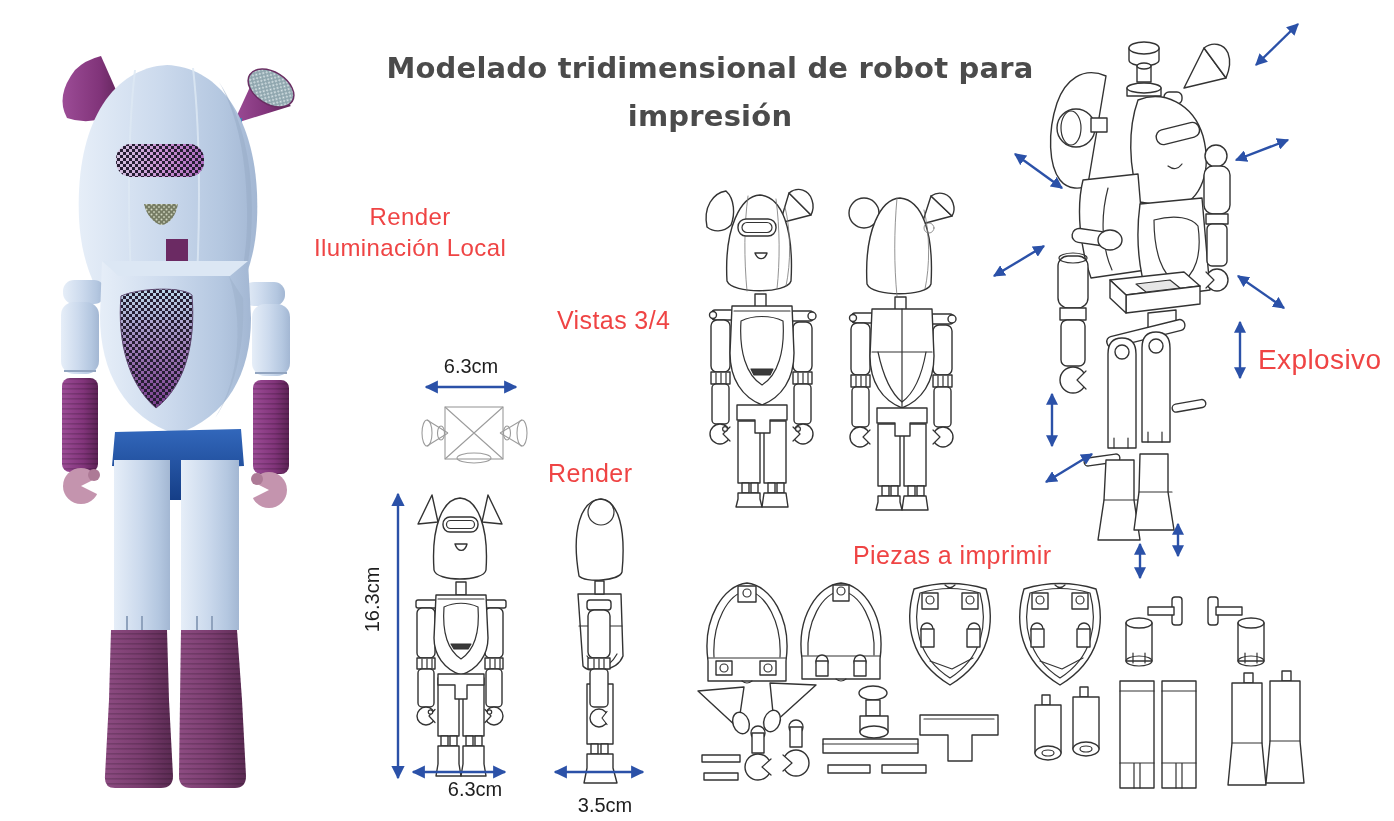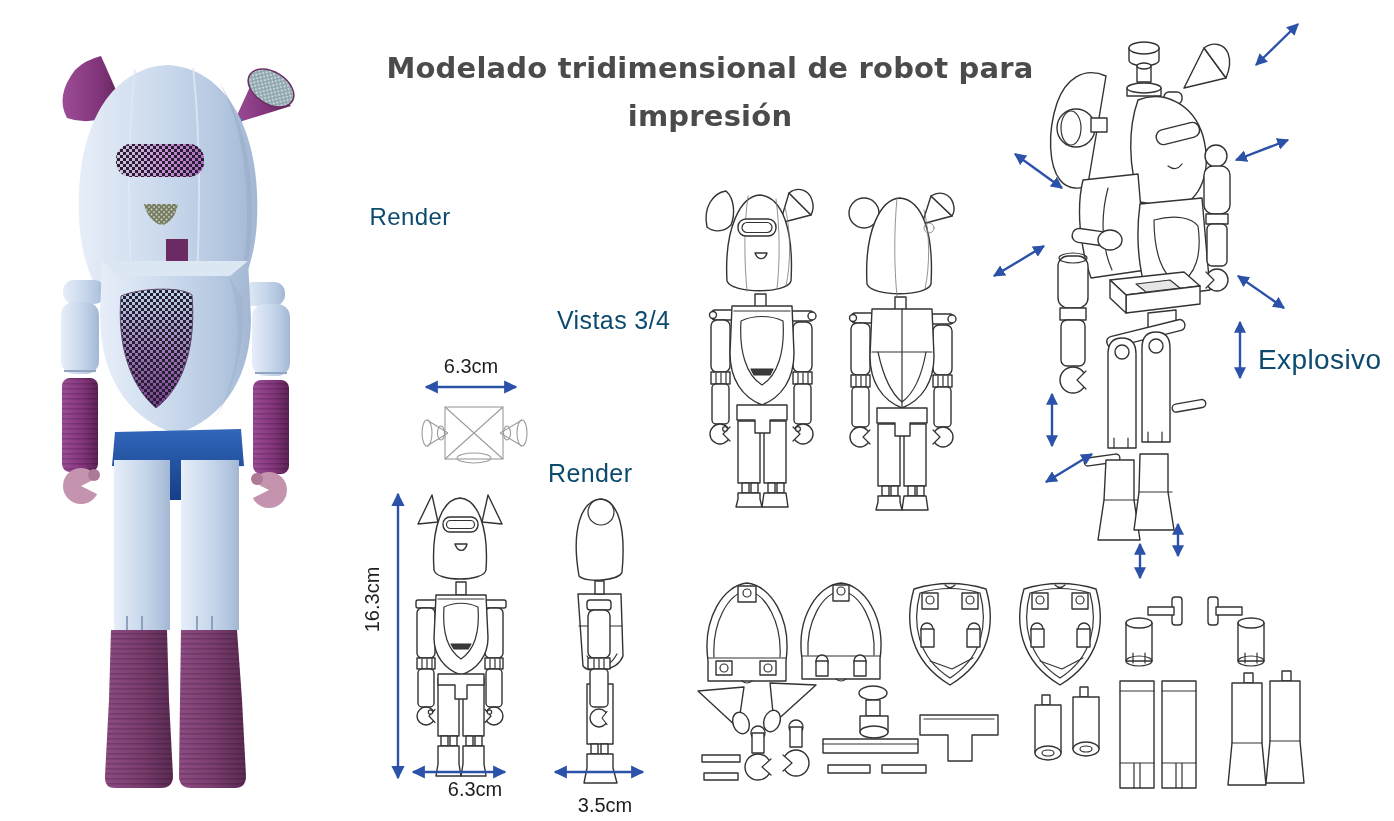--- a/index.html
+++ b/index.html
@@ -2,21 +2,21 @@
 <html><head>
 <meta charset="utf-8">
 <style>
   html,body{margin:0;padding:0;background:#fff;}
   .canvas{position:relative;width:1394px;height:821px;background:#fff;overflow:hidden;
           font-family:"Liberation Sans",sans-serif;}
   .abs{position:absolute;}
   .title{position:absolute;left:330px;top:44px;width:760px;text-align:center;
          font-family:"DejaVu Sans",sans-serif;font-weight:bold;font-size:29px;
          line-height:48px;color:#4b4b4b;letter-spacing:0.2px;}
-  .lbl{position:absolute;color:#0c4a6e;letter-spacing:0.4px;white-space:nowrap;
+  .lbl{position:absolute;color:#ef4444;letter-spacing:0.4px;white-space:nowrap;
        font-family:"Liberation Sans",sans-serif;font-weight:400;}
   .lbl-25{font-size:25px;}
   .lbl-28{font-size:28px;}
   .render-lbl{left:285px;top:201px;width:250px;text-align:center;font-size:24px;line-height:31px;}
   .dim{position:absolute;color:#1e1e1e;font-size:20px;white-space:nowrap;
        font-family:"Liberation Sans",sans-serif;}
   .dim-c{text-align:center;}
   .rot90{transform:rotate(-90deg);transform-origin:center center;}
   svg{display:block;}
   .la{stroke:#333;stroke-width:1.4;fill:#fff;stroke-linejoin:round;stroke-linecap:round;}
@@ -146,20 +146,21 @@
       <path d="M 166,622 L 222,622 L 227,692 L 231,768 Q 231,780 220,780 L 176,780 Q 164,780 164,768 L 165,692 Z" fill="url(#stri)"></path>
     </g>
   </svg>
 
   <div class="title">
     <div>Modelado tridimensional de robot para impresión</div>
   </div>
 
   <div class="render-lbl lbl">
     <div>Render</div>
+    <div>Iluminación Local</div>
   </div>
 
   <div class="dim dim-c" style="left:420px;top:355px;width:102px">6.3cm</div>
   <svg class="abs" style="left:420px;top:380px" width="102" height="14" viewBox="0 0 102 14">
     <defs>
         <marker id="m1" viewBox="0 0 10 10" refX="9" refY="5" markerWidth="5.5" markerHeight="5.5" orient="auto-start-reverse">
           <path d="M0,0L10,5L0,10Z" fill="#2b51a8"></path>
         </marker>
       </defs>
     <line class="blue-arrow" x1="6" y1="7" x2="96" y2="7" marker-start="url(#m1)" marker-end="url(#m1)"></line>
@@ -446,20 +447,21 @@
       <line class="blue-arrow" x1="58" y1="474" x2="104" y2="446" marker-start="url(#mex)" marker-end="url(#mex)"></line>
       <line class="blue-arrow" x1="64" y1="386" x2="64" y2="438" marker-start="url(#mex)" marker-end="url(#mex)"></line>
       <line class="blue-arrow" x1="252" y1="314" x2="252" y2="370" marker-start="url(#mex)" marker-end="url(#mex)"></line>
       <line class="blue-arrow" x1="152" y1="536" x2="152" y2="570" marker-start="url(#mex)" marker-end="url(#mex)"></line>
       <line class="blue-arrow" x1="190" y1="516" x2="190" y2="548" marker-start="url(#mex)" marker-end="url(#mex)"></line>
     </g>
   </svg>
 
   <div class="lbl lbl-28" style="left:1258px;top:344px">Explosivo</div>
 
+  <div class="lbl lbl-25" style="left:853px;top:541px">Piezas a imprimir</div>
 
   <svg class="abs" style="left:690px;top:573px" width="640" height="240" viewBox="0 0 640 240">
     <g class="ln">
 
       <path class="la" d="M 18,108 L 18,88 C 12,45 34,12 57,10 C 80,12 102,45 96,88 L 96,108 Z"></path>
       <path d="M 24,84 C 22,50 38,20 57,18 C 76,20 92,50 90,84"></path>
       <path d="M 18,85 L 96,85 M 52,108 q 5,4 10,0"></path>
       <rect class="la" x="48" y="13" width="18" height="16"></rect>
         <circle cx="57" cy="20" r="4" fill="none"></circle>
       <rect class="la" x="26" y="88" width="16" height="14"></rect>

